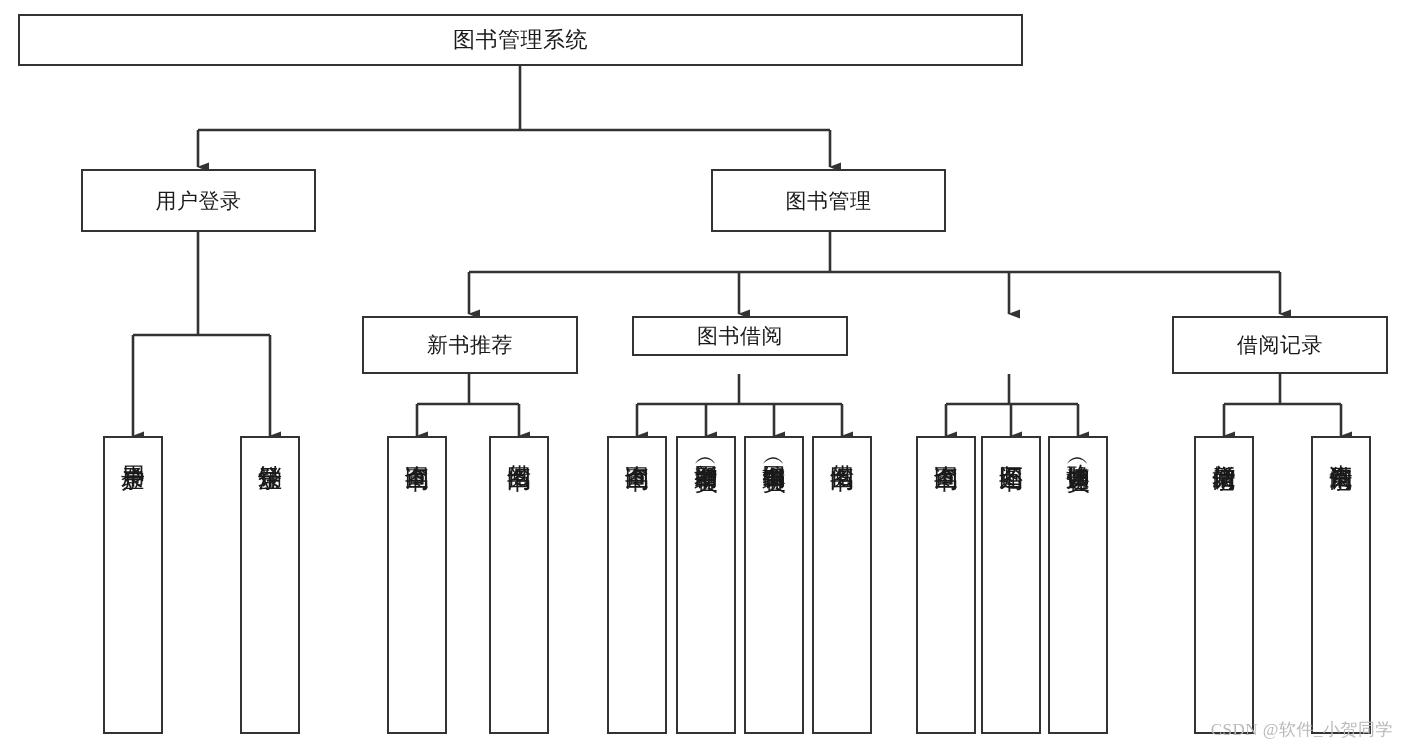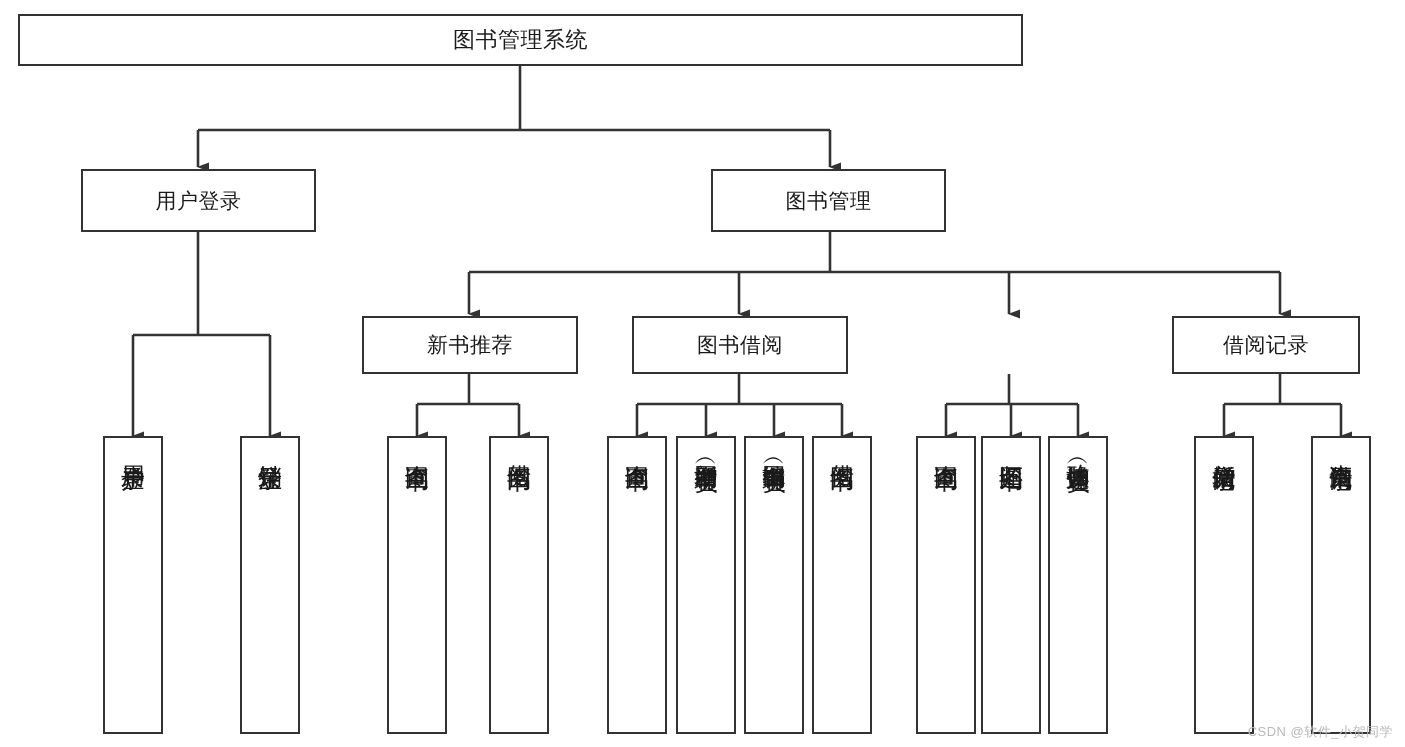--- a/index.html
+++ b/index.html
@@ -65,26 +65,26 @@
     letter-spacing: 1px;
     white-space: nowrap;
   }
   .node.vert.narrowtext .label {
     font-size: 23px;
   }
   #watermark {
     position: absolute;
     right: 12px;
     bottom: 6px;
-    font-size: 13px;
+    font-size: 17px;
     color: #b9b9b9;
     letter-spacing: 0.5px;
     z-index: 5;
     white-space: nowrap;
-    font-family: Liberation Sans, sans-serif;
+    font-family: Liberation Serif, serif;
   }
 </style>
 </head>
 <body>
 
 <div id="canvas">
 
   <svg id="wires" viewBox="0 0 1405 747" xmlns="http://www.w3.org/2000/svg">
     <defs>
       <marker id="ah" markerWidth="10" markerHeight="12" refX="4.6" refY="11" orient="auto" markerUnits="userSpaceOnUse">
@@ -142,24 +142,24 @@
   <div class="node horiz" style="left:81px; top:169px; width:235px; height:63px;">
     <span class="label">用户登录</span>
   </div>
   <div class="node horiz" style="left:711px; top:169px; width:235px; height:63px;justify-content:center;">
     <span class="label">图书管理</span>
   </div>
 
   <div class="node horiz" style="left:362px; top:316px; width:216px; height:58px;">
     <span class="label">新书推荐</span>
   </div>
-  <div class="node horiz" style="left:632px; top:316px; width:216px; height:58px;">
+  <div class="node horiz" style="left:632px; top:316px; width:216px; height:40px;">
     <span class="label">图书借阅</span>
   </div>
-  <div class="node horiz" style="left:1172px; top:316px; width:188px; height:58px;">
+  <div class="node horiz" style="left:1172px; top:316px; width:216px; height:58px;">
     <span class="label">借阅记录</span>
   </div>
 
   <div class="node vert" style="left:103px; top:436px; width:60px; height:298px;">
     <span class="label">用户登录</span>
   </div>
   <div class="node vert" style="left:240px; top:436px; width:60px; height:298px;">
     <span class="label">注销登录</span>
   </div>
 

